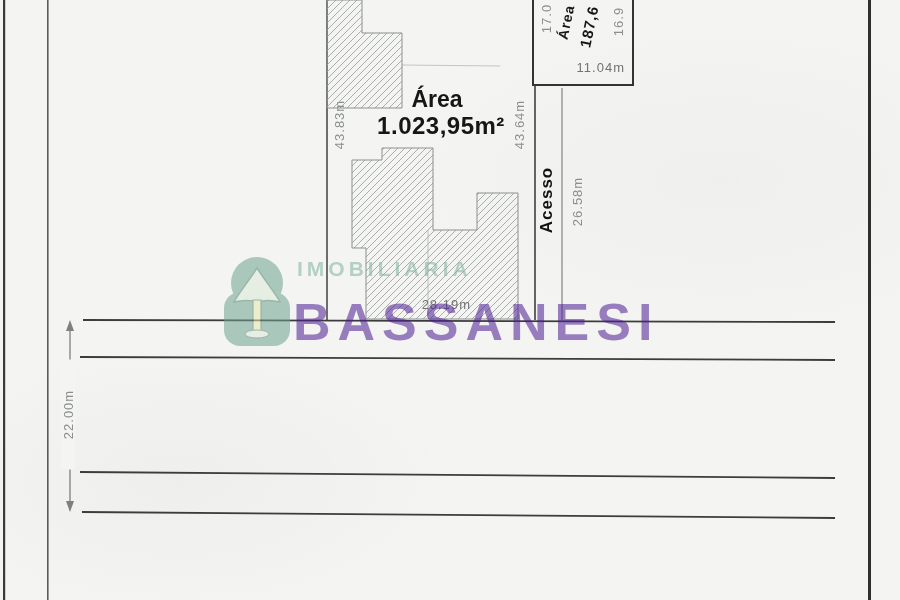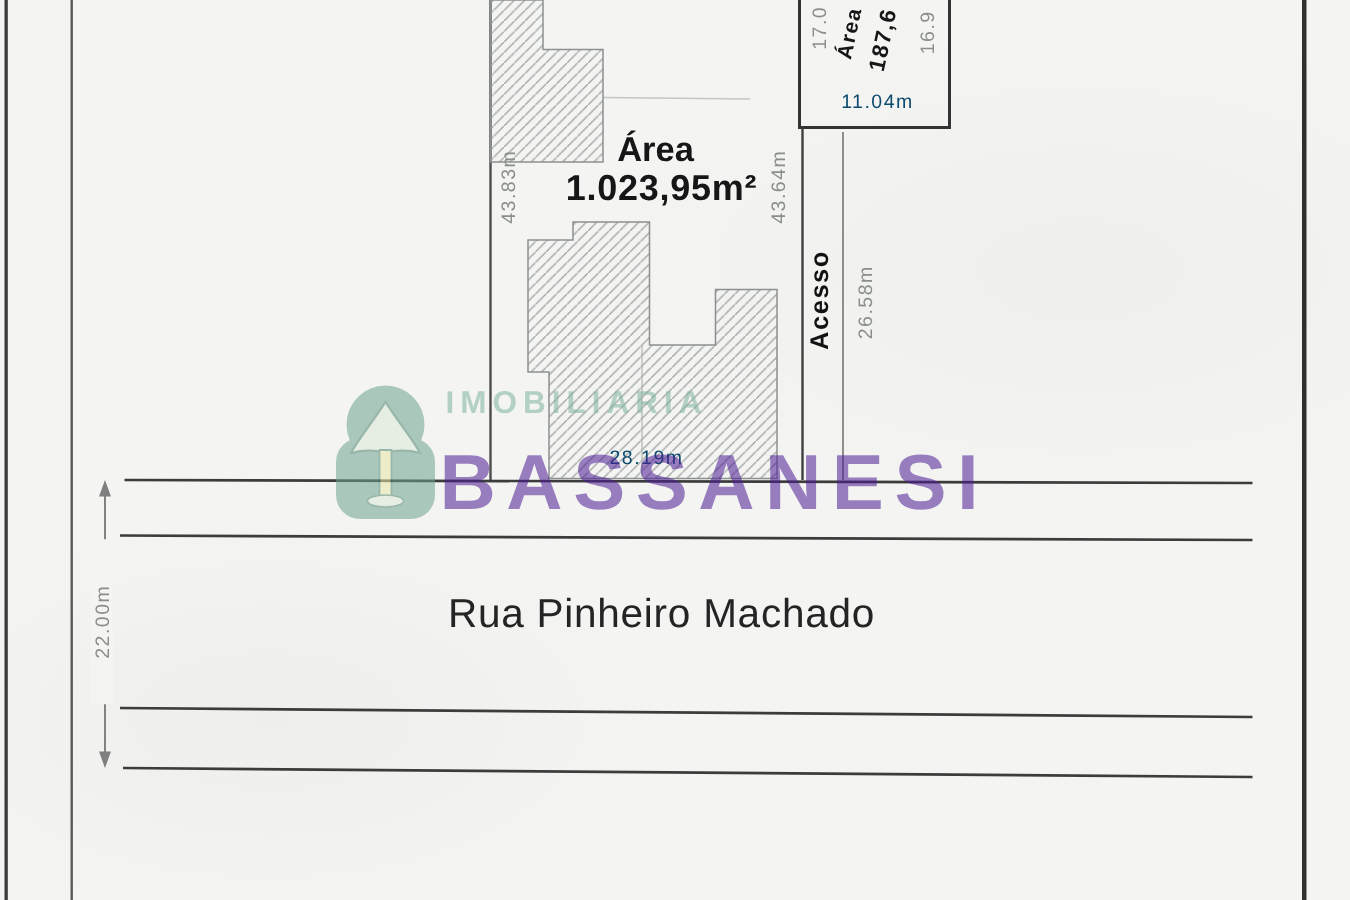--- a/index.html
+++ b/index.html
@@ -16,21 +16,21 @@
       radial-gradient(ellipse 500px 250px at 80% 30%, rgba(0,0,0,0.02), transparent 70%);
     pointer-events:none;
   }
   .abs{position:absolute;}
   .vlabel{
     position:absolute;width:110px;text-align:center;
     transform:rotate(-90deg);transform-origin:center;
     font-size:13px;color:#8a8f8c;letter-spacing:1px;white-space:nowrap;
   }
   .hlabel{
-    position:absolute;text-align:center;font-size:13px;color:#0c4a6e;
+    position:absolute;text-align:right;font-size:13px;color:#737373;
     letter-spacing:1px;white-space:nowrap;
   }
   #area-title{left:377px;top:86px;width:120px;text-align:center;font-size:23px;font-weight:bold;color:#161616;}
   #area-value{left:362px;top:112px;width:158px;text-align:center;font-size:24px;font-weight:bold;color:#161616;letter-spacing:0.5px;}
   #street-name{left:286px;top:394px;width:310px;text-align:center;font-size:27px;color:#242424;letter-spacing:0.5px;}
   #dim-street{left:13px;top:407px;background:#f4f4f2;font-size:13px;}
   #acesso-label{left:492px;top:190px;font-size:17px;font-weight:bold;color:#121212;letter-spacing:1px;}
   .boxlabel{transform:rotate(-78deg);color:#161616;font-weight:bold;}
   #watermark{position:absolute;inset:0;opacity:0.55;pointer-events:none;border-radius:15px;}
   #wm-top{position:absolute;left:297px;top:257px;font-size:21px;font-weight:bold;letter-spacing:4px;color:#7db39d;}
@@ -83,21 +83,20 @@
 
   <div class="vlabel" id="acesso-label">Acesso</div>
   <div class="vlabel" style="left:522px;top:194px;">26.58m</div>
 
   <div class="vlabel" style="left:491px;top:11px;">17.0</div>
   <div class="vlabel boxlabel" style="left:511px;top:14px;font-size:14px;">Área</div>
   <div class="vlabel boxlabel" style="left:534px;top:18px;font-size:15px;">187,6</div>
   <div class="vlabel" style="left:563px;top:14px;">16.9</div>
   <div class="hlabel" style="left:545px;top:60px;width:80px;">11.04m</div>
 
-  <div class="abs" id="street-name">Rua Pinheiro Machado</div>
   <div class="vlabel" id="dim-street">22.00m</div>
 
   <div id="watermark">
     <svg class="abs" style="left:220px;top:256px;" width="74" height="92" viewBox="0 0 74 92">
       <circle cx="37" cy="27" r="26" fill="#6fa390"></circle>
       <rect x="4" y="36" width="66" height="54" rx="16" fill="#6fa390"></rect>
 
       <path d="M37 12 C28 26 18 38 14 46 C22 44 30 44 37 46 C44 44 52 44 60 46 C56 38 46 26 37 12 Z" fill="#dcead8" stroke="#4f8472" stroke-width="1.5"></path>
       <path d="M33 44 L33 74 C33 78 41 78 41 74 L41 44 Z" fill="#e9e9a8" stroke="#4f8472" stroke-width="1.2"></path>
       <ellipse cx="37" cy="78" rx="12" ry="4" fill="#dcead8" stroke="#4f8472" stroke-width="1"></ellipse>

